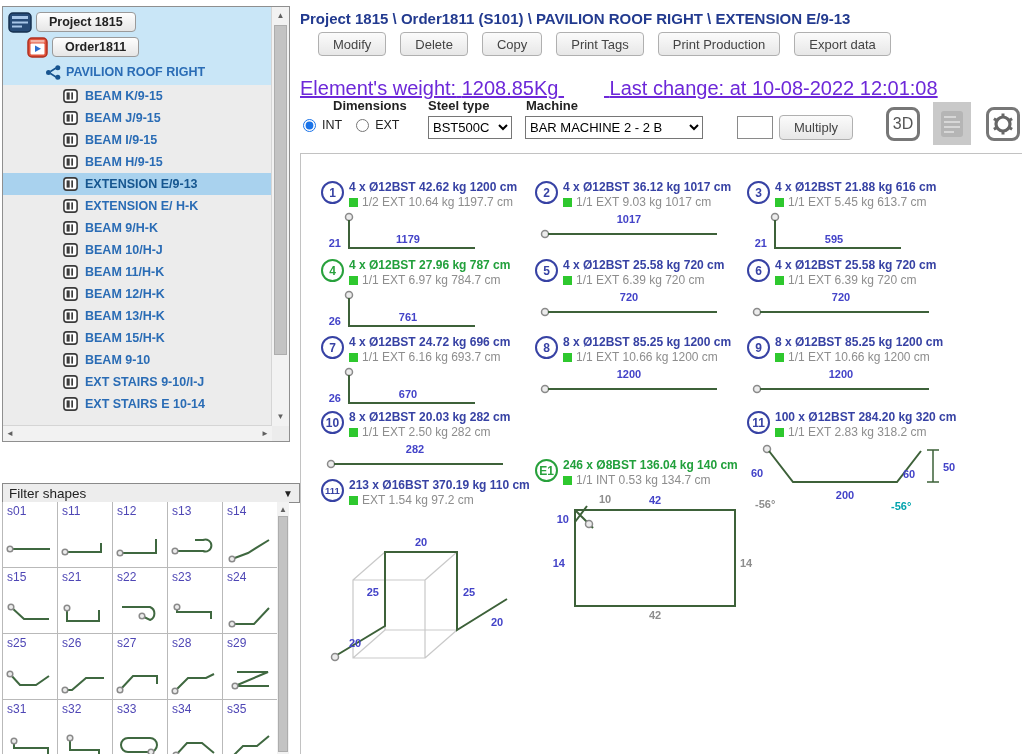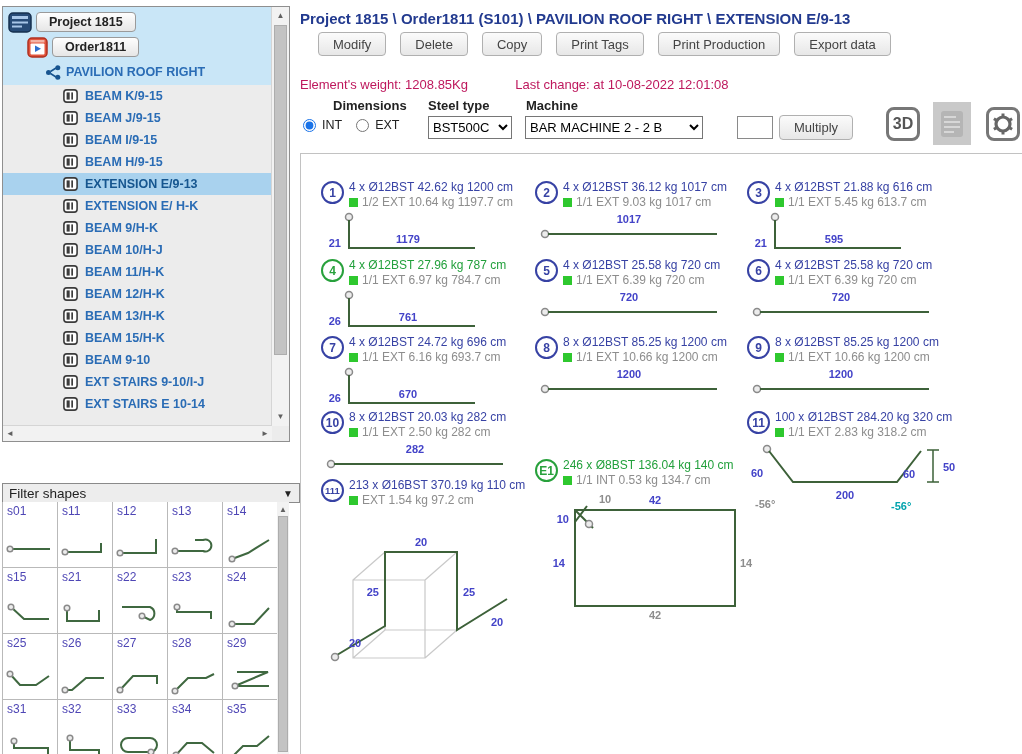--- a/index.html
+++ b/index.html
@@ -47,48 +47,48 @@
   .shape-cell .scode{position:absolute;left:4px;top:2px;font-size:12px;color:#4e46b5;}
   .shape-cell svg{position:absolute;left:1px;bottom:2px;}
   #vscroll-grid{left:277px;top:502px;width:12px;height:252px;}
 
   
   #breadcrumb{left:300px;top:10px;font-size:15px;font-weight:bold;color:#223a8f;}
   #toolbar{left:318px;top:32px;display:flex;gap:14px;}
   .tb-btn{height:24px;padding:0 14px;border:1px solid #b0b0b0;border-radius:4px;
           background:linear-gradient(#fbfbfb,#e7e7e7);font-size:13px;color:#444;
           font-family:"Liberation Sans",sans-serif;cursor:default;}
-  #info-row{left:300px;top:77px;font-size:13px;color:#be185d;}
+  #info-row{left:300px;top:77px;font-size:20px;color:#6d28d9;text-decoration:underline;}
   #info-row .gap{display:inline-block;width:40px;}
   .ctl-label{font-size:13px;font-weight:bold;color:#222;}
   #lbl-dims{left:333px;top:98px;} #lbl-steel{left:428px;top:98px;} #lbl-machine{left:526px;top:98px;}
   #radio-row{left:303px;top:118px;display:flex;align-items:center;gap:4px;font-size:12.5px;color:#222;}
   #radio-row input{accent-color:#1a73e8;margin:0 2px 0 0;}
   #radio-row .rlbl{margin-right:10px;}
   select{font-size:13px;height:23px;border:1px solid #767676;background:#fff;font-family:"Liberation Sans",sans-serif;}
   #steel-select{position:absolute;left:428px;top:116px;width:84px;}
   #machine-select{position:absolute;left:525px;top:116px;width:178px;}
   #multiply-input{position:absolute;left:737px;top:116px;width:30px;height:19px;border:1px solid #8a8a8a;}
   #multiply-btn{position:absolute;left:779px;top:115px;height:25px;}
 
   .icon-btn{width:34px;height:34px;border:3px solid #777;border-radius:8px;background:#fff;
             display:flex;align-items:center;justify-content:center;box-sizing:border-box;}
-  #btn-3d{left:886px;top:107px;font-size:16px;font-weight:bold;color:#555;}
+  #btn-3d{left:886px;top:107px;font-size:16px;font-weight:normal;color:#555;}
   #btn-report{left:933px;top:102px;width:38px;height:43px;background:#c9c9c9;display:flex;align-items:center;justify-content:center;}
   #btn-gear{left:986px;top:107px;}
 
   #items-box{left:300px;top:153px;width:725px;height:605px;border:1px solid #c2c2c2;background:#fff;}
   .bar-item{position:absolute;width:215px;}
   .bi-head{display:flex;gap:5px;}
   .bi-badge{width:23px;height:23px;border-radius:50%;border:2px solid #3742a4;color:#3742a4;
             font-weight:bold;font-size:12px;display:flex;align-items:center;justify-content:center;
             flex:none;margin-top:1px;box-sizing:border-box;background:#fff;}
   .bar-item.green .bi-badge{border-color:#28a13c;color:#28a13c;}
   .bi-lines{font-size:12px;line-height:15px;}
-  .bi-l1{color:#3742a4;font-weight:normal;white-space:nowrap;text-align:center;}
+  .bi-l1{color:#3742a4;font-weight:bold;white-space:nowrap;text-align:center;}
   .bar-item.green .bi-l1{color:#22a03c;}
   .bi-l2{color:#8d8d8d;display:flex;align-items:center;gap:4px;white-space:nowrap;}
   .bi-sq{width:9px;height:9px;background:#2ec82e;flex:none;}
   .bi-shape{margin-left:2px;}
   svg text{font-family:"Liberation Sans",sans-serif;}
   .dim{fill:#4343c8;font-weight:bold;font-size:11px;}
   .dimg{fill:#8d8d8d;font-weight:bold;font-size:11px;}
   .dimt{fill:#00a3ad;font-weight:bold;font-size:11px;}
   .bar{stroke:#3d6139;stroke-width:2;fill:none;}
   .cube{stroke:#c9c9c9;stroke-width:1.2;fill:none;}

